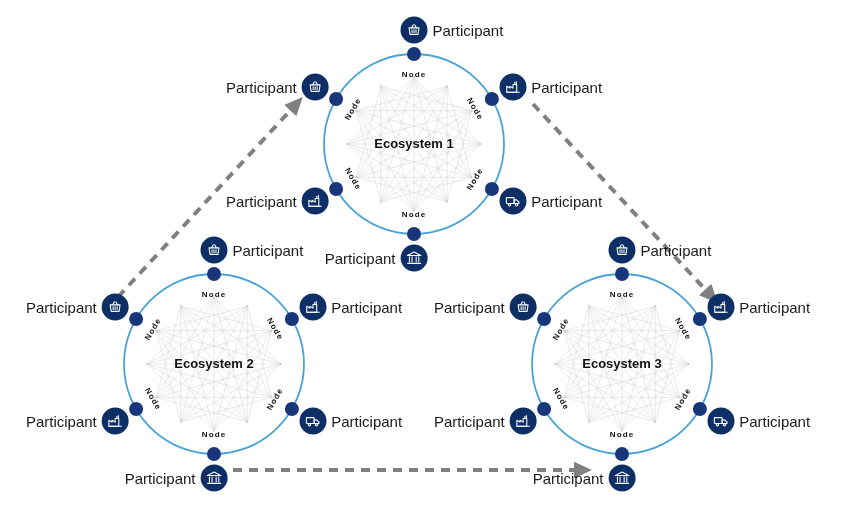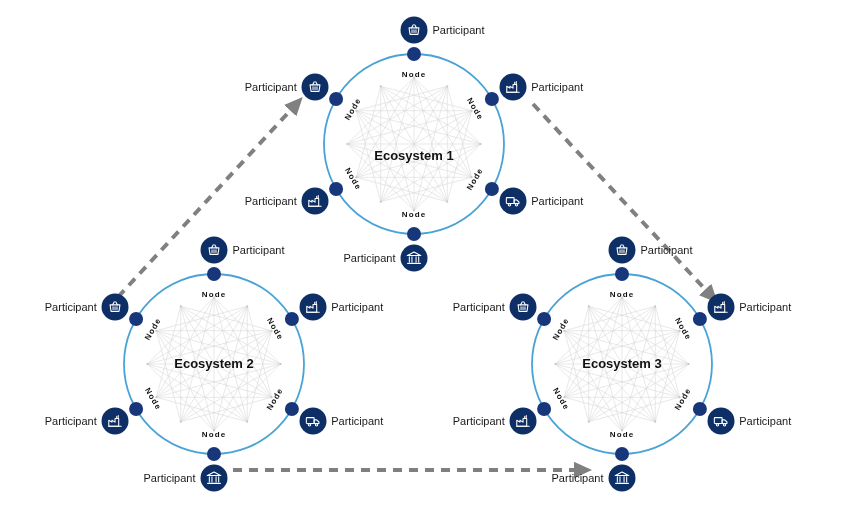--- a/index.html
+++ b/index.html
@@ -9,21 +9,21 @@
   #arrows{position:absolute;left:0;top:0;width:850px;height:513px;}
   .ecosystem{position:absolute;}
   .eco-svg{position:absolute;left:0;top:0;}
   .eco-title{position:absolute;left:0;top:0;width:100%;text-align:center;
              font-weight:bold;color:#111111;white-space:nowrap;}
   .participant{position:absolute;display:flex;align-items:center;white-space:nowrap;}
   .participant.left{flex-direction:row;}
   .p-badge{width:27px;height:27px;border-radius:50%;background:#0d2f66;
            display:flex;align-items:center;justify-content:center;flex:none;}
   .p-badge svg{display:block;}
-  .p-label{font-size:11px;color:#1a1a1a;line-height:1;}
+  .p-label{font-size:15px;color:#1a1a1a;line-height:1;}
   .p-label.lbl-right{margin-left:5px;}
   .p-label.lbl-left{margin-right:5px;}
   .node-label{position:absolute;font-size:8px;font-weight:bold;color:#111;
               letter-spacing:1.1px;white-space:nowrap;transform-origin:50% 50%;}
 </style>
 </head>
 <body>
 
 <div id="stage">
 
@@ -106,21 +106,21 @@
           <circle cx="240.0" cy="330.0" r="7" fill="#17377a"></circle>
           <circle cx="162.1" cy="285.0" r="7" fill="#17377a"></circle>
           <circle cx="162.1" cy="195.0" r="7" fill="#17377a"></circle>
         </svg>
         <div class="node-label" style="left: 240px; top: 170px; transform: translate(-50%, -50%) rotate(0deg);">Node</div>
         <div class="node-label" style="left: 300.622px; top: 205px; transform: translate(-50%, -50%) rotate(60deg);">Node</div>
         <div class="node-label" style="left: 300.622px; top: 275px; transform: translate(-50%, -50%) rotate(-60deg);">Node</div>
         <div class="node-label" style="left: 240px; top: 310px; transform: translate(-50%, -50%) rotate(0deg);">Node</div>
         <div class="node-label" style="left: 179.378px; top: 275px; transform: translate(-50%, -50%) rotate(60deg);">Node</div>
         <div class="node-label" style="left: 179.378px; top: 205px; transform: translate(-50%, -50%) rotate(-60deg);">Node</div>
-        <div class="eco-title" style="top: 244px; font-size: 13px;">Ecosystem 1</div>
+        <div class="eco-title" style="top: 232px; font-size: 13px;">Ecosystem 1</div>
         <div class="participant " style="left: 240px; top: 126px; transform: translate(0px, -50%) translateX(-13.5px);">
           <div class="p-badge">
             <svg width="17" height="17" viewBox="0 0 24 24">
               <path style="fill:none;stroke:#ffffff;stroke-width:1.5;stroke-linejoin:round;stroke-linecap:round" d="M5 9h14l-1.4 9.2H6.4z"></path>
               <path style="fill:none;stroke:#ffffff;stroke-width:1.5;stroke-linejoin:round;stroke-linecap:round" d="M8.6 9 11 4.6M15.4 9 13 4.6"></path>
               <path style="fill:none;stroke:#ffffff;stroke-width:1.5;stroke-linejoin:round;stroke-linecap:round" d="M9.2 11.6v4M12 11.6v4M14.8 11.6v4"></path>
             </svg>
           </div>
           <div class="p-label lbl-right">Participant</div>
         </div>

